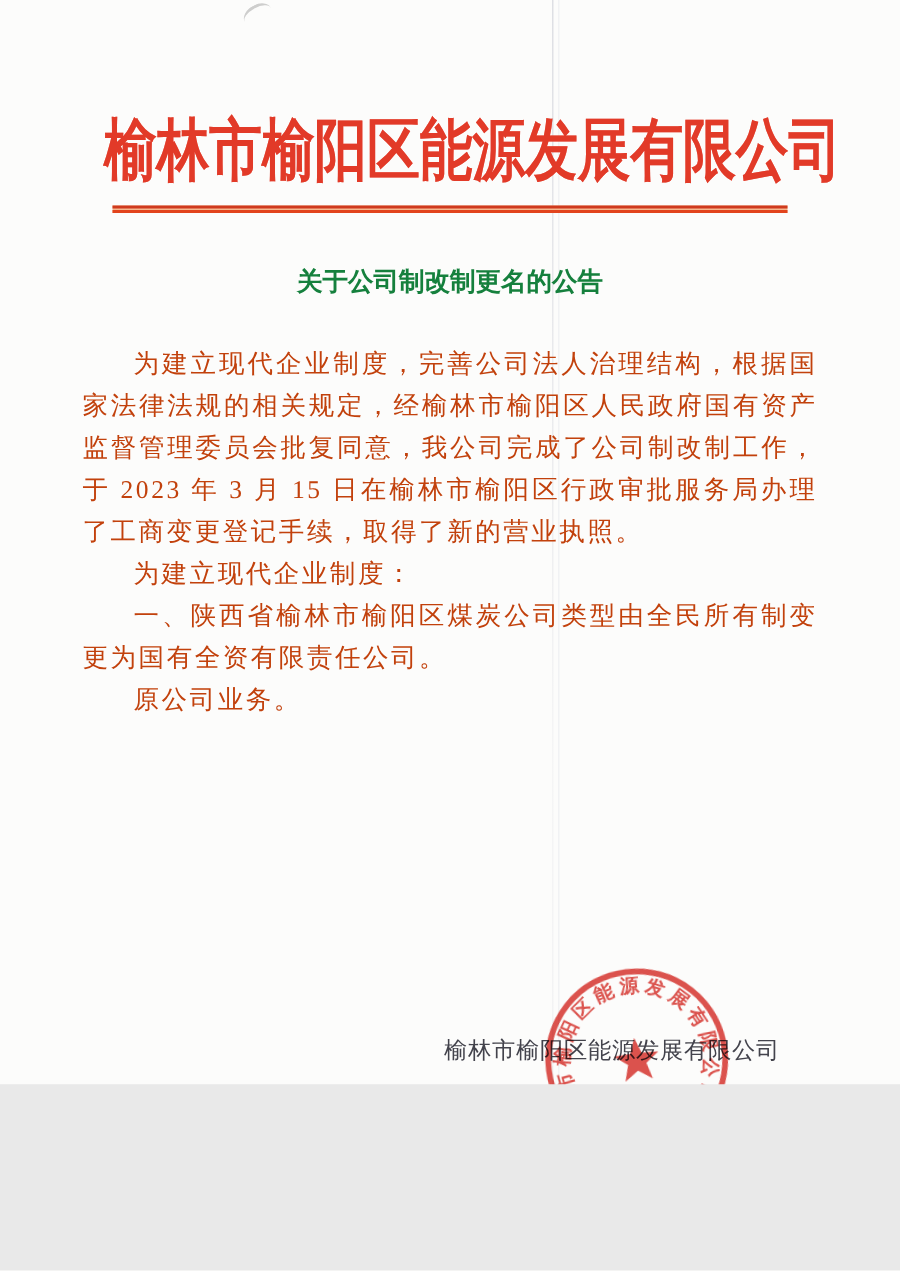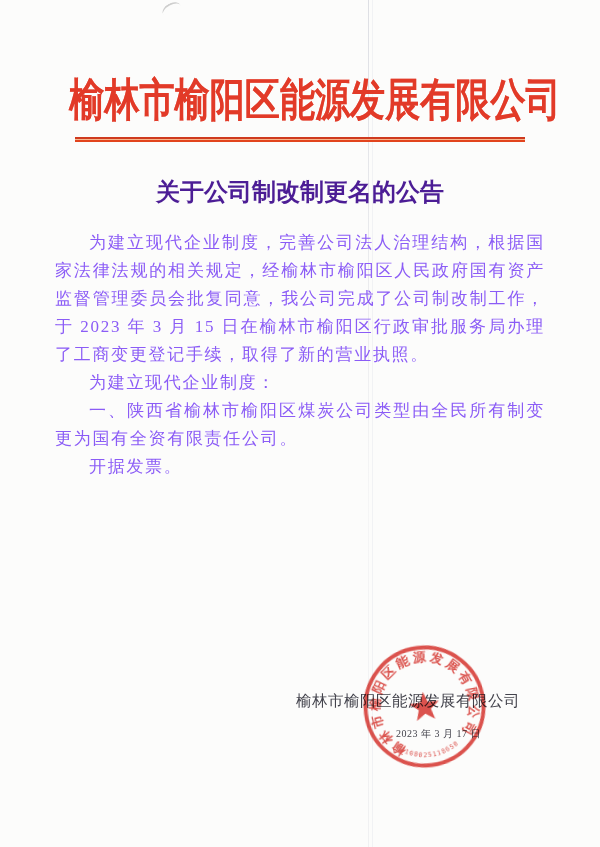--- a/index.html
+++ b/index.html
@@ -1,18 +1,18 @@
 <!DOCTYPE html>
 <html><head>
 <meta charset="utf-8">
 <style>
   html,body { margin:0; padding:0; }
   body { background:#e9e9e9; font-family:"Liberation Serif","DejaVu Serif",serif; }
   .page {
-    position:relative; width:600px; height:847px; margin:0 auto;
+    position:relative; width:600px; height:723px; margin:0 auto;
     background:#fcfcfb; overflow:hidden;
   }
   
   .fold-line {
     position:absolute; left:368px; top:0; width:1px; height:847px;
     background:linear-gradient(to bottom, rgba(185,188,200,.45), rgba(185,188,200,.10) 60%, rgba(185,188,200,.18));
     box-shadow:4px 0 0 rgba(205,208,218,.22);
   }
   
   .scan-artifact {
@@ -27,26 +27,26 @@
     transform:scaleX(0.78); transform-origin:center;
     text-shadow:0 0 .5px rgba(226,58,40,.6);
   }
   .red-rule {
     position:absolute; top:137px; left:75px; width:450px; height:5px;
     border-top:2px solid #cf3a1e; border-bottom:2px solid #e2441d;
     background:#f6b78e; box-sizing:border-box;
   }
   .doc-title {
     position:absolute; top:176px; left:0; width:100%; margin:0;
-    text-align:center; font-size:24px; font-weight:bold; color:#4c1d95;
+    text-align:center; font-size:17px; font-weight:bold; color:#15803d;
     letter-spacing:0;
   }
   .body-text {
     position:absolute; top:229px; left:55px; width:490px;
-    font-size:17px; line-height:28px; color:#8b5cf6;
+    font-size:17px; line-height:28px; color:#c2410c;
     text-align:justify; text-justify:inter-character; letter-spacing:1.7px;
   }
   .body-text p { margin:0; text-indent:2em; }
   .signature { position:absolute; top:690px; left:0; width:100%; color:#43434c; }
   .sig-company {
     text-align:right; padding-right:80px; font-size:15.5px;
     letter-spacing:0.5px; line-height:22px;
   }
   .sig-date {
     text-align:right; padding-right:119px; font-size:10px;
@@ -77,21 +77,21 @@
   </div>
 
   <div class="red-rule"></div>
 
   <h2 class="doc-title">关于公司制改制更名的公告</h2>
 
   <div class="body-text">
     <p>为建立现代企业制度，完善公司法人治理结构，根据国家法律法规的相关规定，经榆林市榆阳区人民政府国有资产监督管理委员会批复同意，我公司完成了公司制改制工作，于 2023 年 3 月 15 日在榆林市榆阳区行政审批服务局办理了工商变更登记手续，取得了新的营业执照。</p>
     <p>为建立现代企业制度：</p>
     <p>一、陕西省榆林市榆阳区煤炭公司类型由全民所有制变更为国有全资有限责任公司。</p>
-    <p>开据发票。</p>
+    <p>原公司业务。</p>
   </div>
 
   <div class="signature">
     <div class="sig-company">榆林市榆阳区能源发展有限公司</div>
     <div class="sig-date">2023 年 3 月 17 日</div>
   </div>
 
   <svg class="seal" viewBox="0 0 140 140" xmlns="http://www.w3.org/2000/svg">
     <defs>
       <path id="sealArcTop" d="M 45.5,112.4 A 49,49 0 1 1 94.5,112.4" fill="none"></path>

